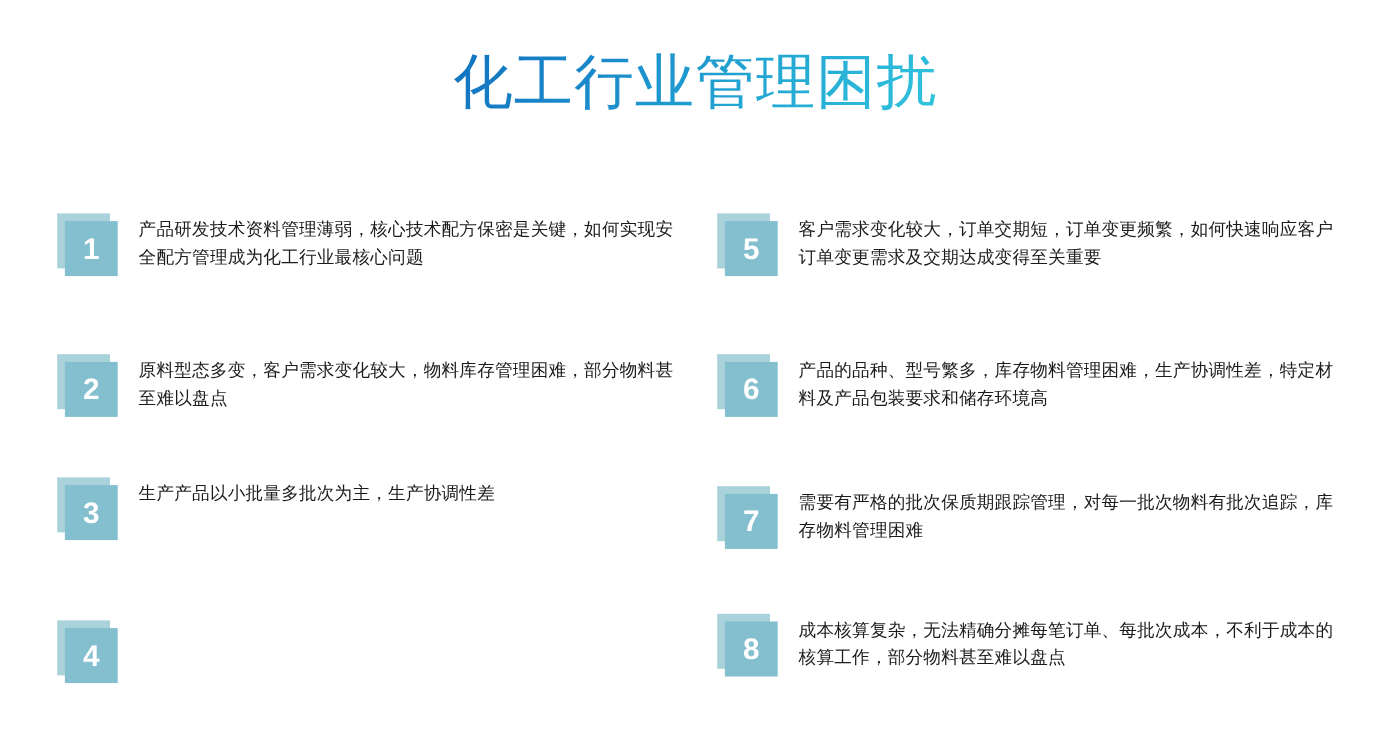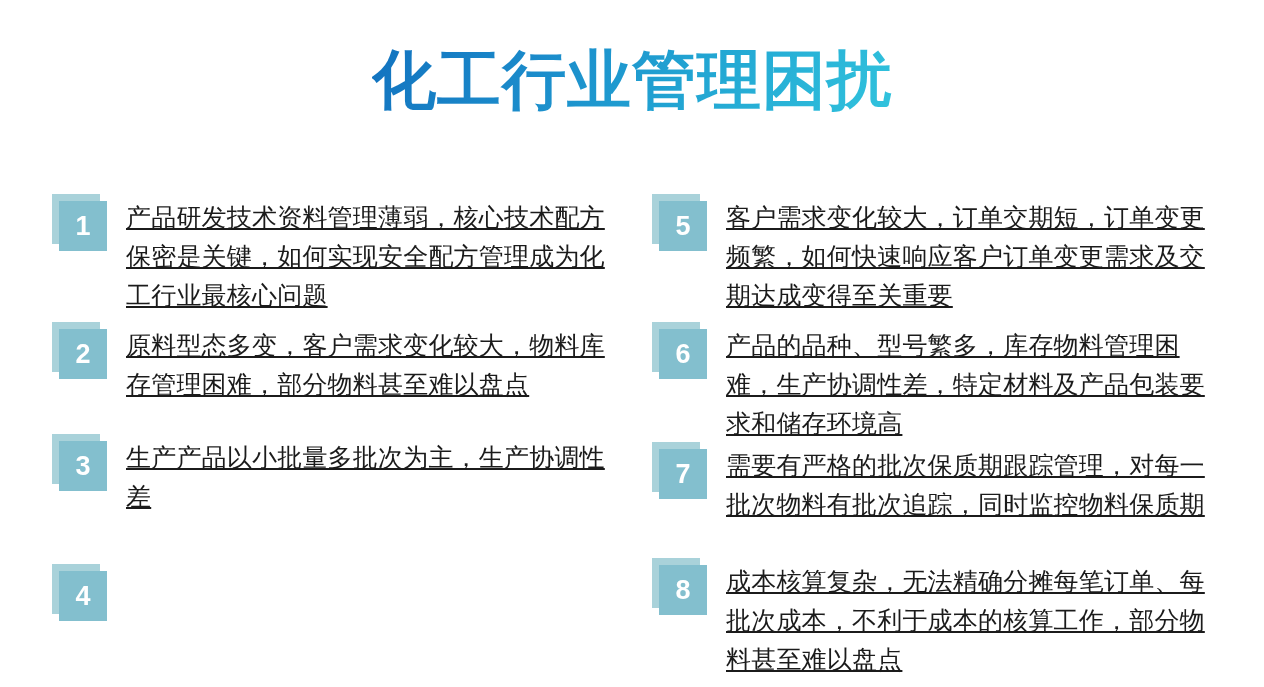--- a/index.html
+++ b/index.html
@@ -28,22 +28,22 @@
   .title-wrap {
     position: absolute;
     top: 44px;
     left: 0;
     width: 100%;
     text-align: center;
   }
 
   .slide-title {
     display: inline-block;
-    font-size: 64px;
-    font-weight: bold;
+    font-size: 54px;
+    font-weight: normal;
     letter-spacing: 1px;
     line-height: 1.15;
     background-image: linear-gradient(118deg, #1272bf 0%, #1b8ccb 32%, #22a6d3 62%, #31c3dd 100%);
     -webkit-background-clip: text;
     background-clip: text;
     color: transparent;
     -webkit-text-fill-color: transparent;
   }
 
   
@@ -108,28 +108,27 @@
     justify-content: center;
     color: #ffffff;
     font-size: 27px;
     font-weight: bold;
     line-height: 1;
     letter-spacing: 0;
   }
 
   
   .item-text {
-    font-size: 25px;
+    font-size: 16px;
     line-height: 1.56;
     color: #1b1b1b;
     letter-spacing: 0.2px;
     width: 500px;
     padding-top: 4px;
     text-align: left;
-    text-decoration: underline;
   }
 
   .column.right .item-text { width: 495px; }
 </style>
 </head>
 <body>
 
 <div class="slide">
 
   <div class="title-wrap">
@@ -196,21 +195,21 @@
         </div>
         <div class="item-text">产品的品种、型号繁多，库存物料管理困难，生产协调性差，特定材料及产品包装要求和储存环境高</div>
       </div>
 
       <div class="item" style="top:262px;">
         <div class="badge">
           <span class="sq-back"></span>
           <span class="sq-front"></span>
           <span class="num">7</span>
         </div>
-        <div class="item-text">需要有严格的批次保质期跟踪管理，对每一批次物料有批次追踪，同时监控物料保质期</div>
+        <div class="item-text">需要有严格的批次保质期跟踪管理，对每一批次物料有批次追踪，库存物料管理困难</div>
       </div>
 
       <div class="item" style="top:378px;">
         <div class="badge">
           <span class="sq-back"></span>
           <span class="sq-front"></span>
           <span class="num">8</span>
         </div>
         <div class="item-text">成本核算复杂，无法精确分摊每笔订单、每批次成本，不利于成本的核算工作，部分物料甚至难以盘点</div>
       </div>

